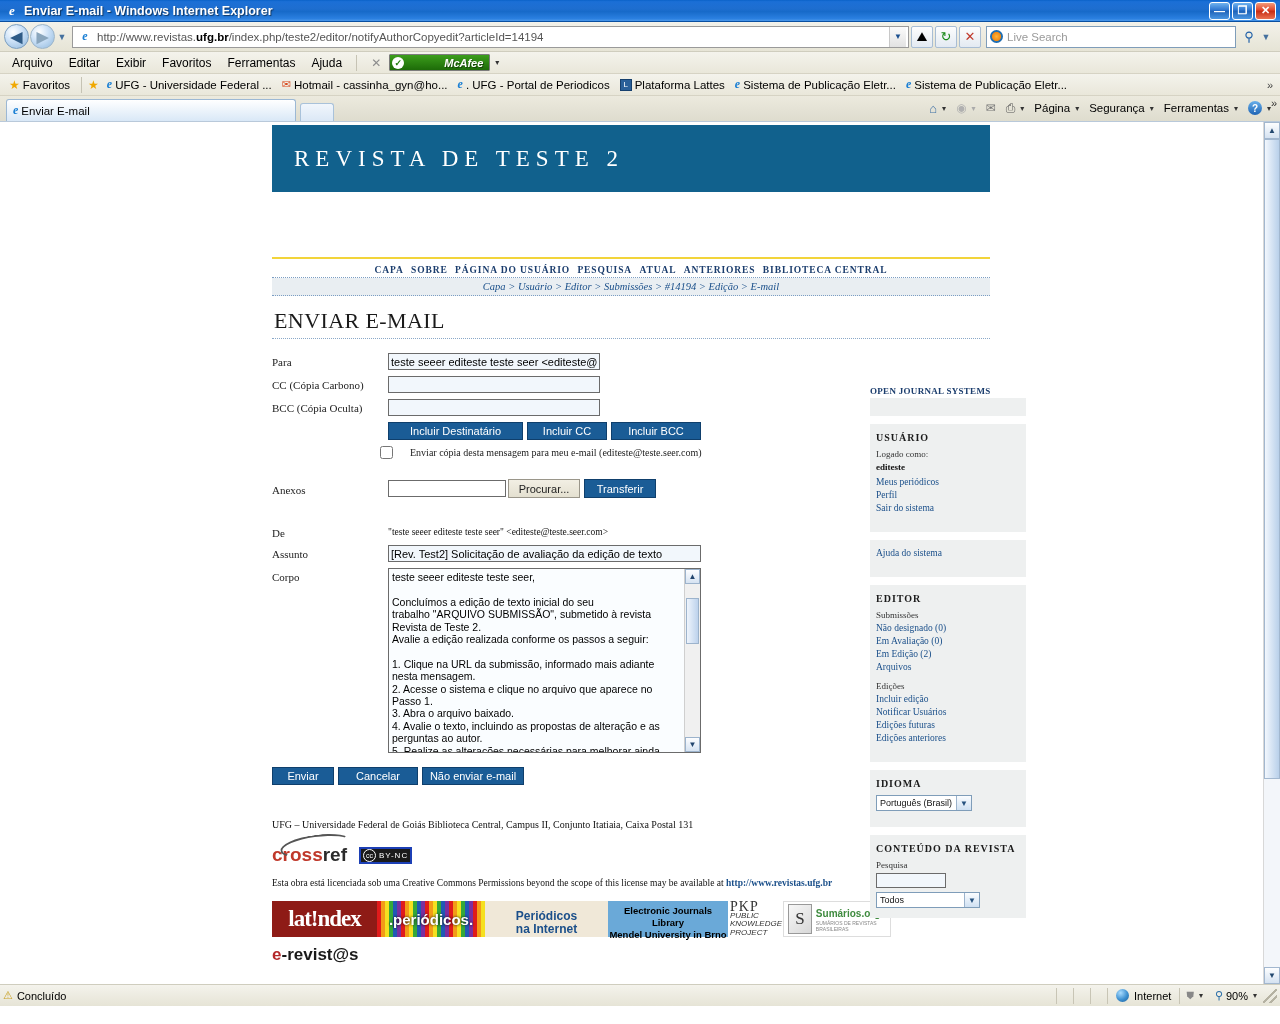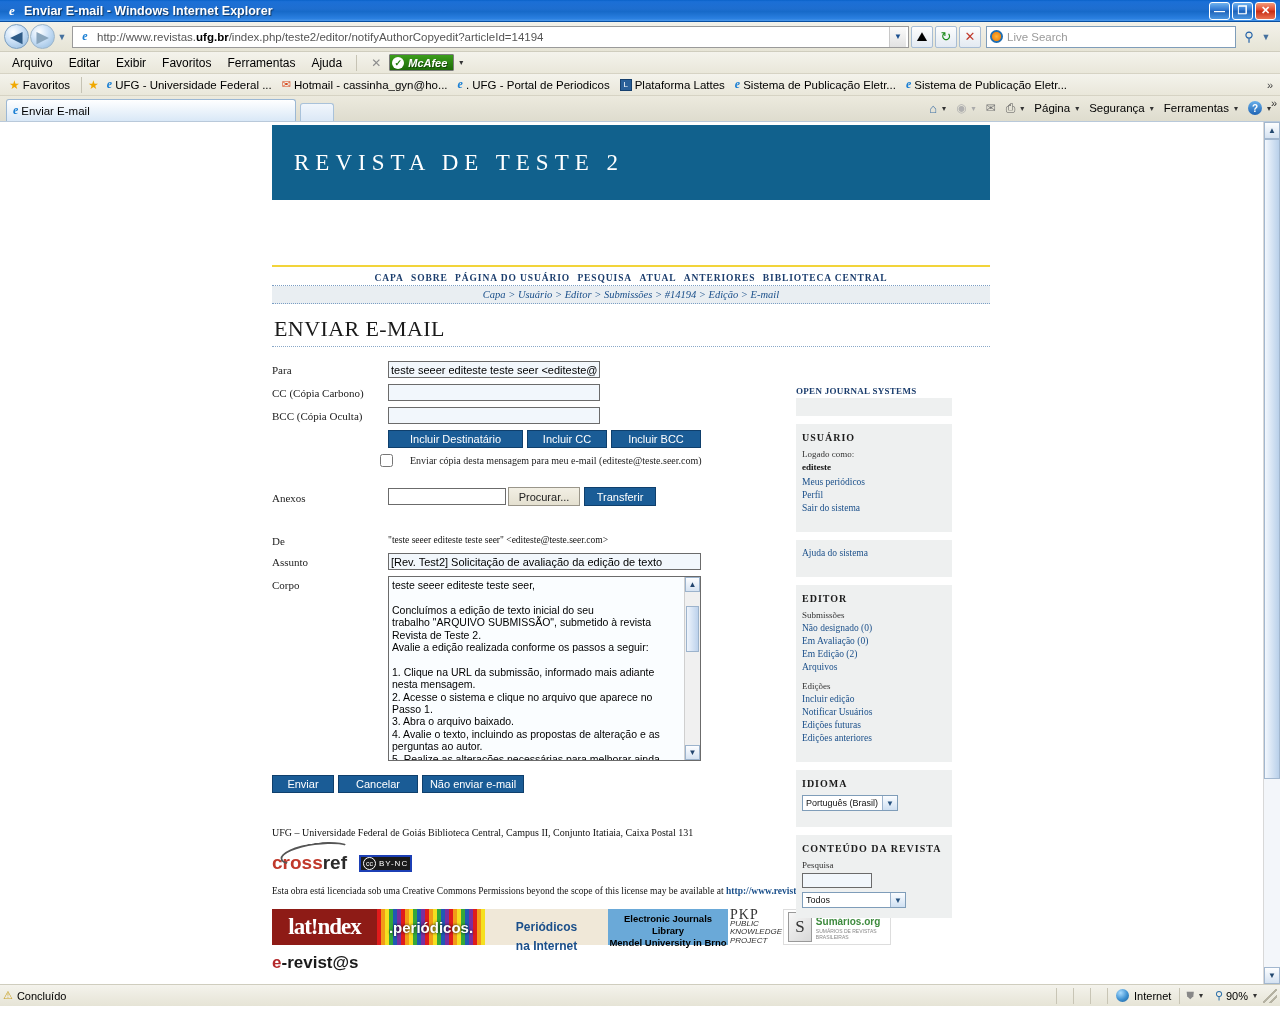--- a/index.html
+++ b/index.html
@@ -135,20 +135,21 @@
   }
   .mcafee-circle {
     width: 12px; height: 12px; border-radius: 50%;
     background: #ffffff; color: #1d7b08;
     display: flex; align-items: center; justify-content: center;
     font-size: 9px; margin-right: 4px; font-weight: bold;
   }
   .mcafee-txt {
     color: #ffffff; font-weight: bold; font-size: 11px; font-style: italic;
     text-shadow: 1px 1px 0 rgba(0,0,0,0.4);
+    margin-left: 36px;
   }
   .caret { font-size: 8px; color: #333; margin-left: 5px; }
 
   
   .favbar {
     height: 22px;
     background: linear-gradient(to bottom, #f4f3ec, #e9e7da);
     display: flex; align-items: center;
     padding: 0 4px;
     border-bottom: 1px solid #d6d3c4;
@@ -225,21 +226,21 @@
   }
 
   .content-wrap {
     position: absolute;
     left: 272px; top: 0;
     width: 718px;
   }
 
   
   .journal-header {
-    width: 718px; height: 75px;
+    width: 718px; height: 67px;
     background: #11618d;
     display: flex; align-items: center;
     padding-left: 22px;
     margin-top: 3px;
   }
   .journal-title {
     color: #ffffff;
     font-family: "Liberation Serif", serif;
     font-size: 23px;
     letter-spacing: 6px;
@@ -432,21 +433,21 @@
     letter-spacing: -1px;
   }
   .lg-periodicos {
     width: 108px;
     background: repeating-linear-gradient(90deg,#e01b1b 0 4px,#f29b18 4px 8px,#f5e020 8px 12px,#35a83a 12px 16px,#2159b5 16px 20px,#7a2fa0 20px 24px);
     color: #fff; font-weight: bold; font-size: 15px;
     text-shadow: 0 0 3px #000;
   }
   .lg-pnainternet {
     width: 123px; background: #f0e8d8; color: #1b4f8a;
-    font-weight: bold; font-size: 12px; line-height: 19px; text-align: center;
+    font-weight: bold; font-size: 12px; line-height: 13px; text-align: center;
     display: block; padding-top: 9px;
   }
   .lg-ejl {
     width: 120px; background: #6aa9d8; color: #000;
     font-size: 9.5px; font-weight: bold; line-height: 12px; text-align: center;
     display: block; padding-top: 4px;
   }
   .lg-pkp {
     width: 55px; background: #ffffff; color: #333;
     font-size: 8px; line-height: 8.5px; text-align: left;
@@ -469,21 +470,21 @@
   .erevistas {
     margin-top: 8px;
     font-family: "Liberation Sans", sans-serif;
     font-size: 17px; font-weight: bold; color: #1a1a1a;
   }
   .erevistas .e { color: #b4292b; }
 
   
   .sidebar {
     position: absolute;
-    left: 796px; top: 264px;
+    left: 870px; top: 264px;
     width: 156px;
   }
   .ojs-brand {
     font-family: "Liberation Serif", serif;
     font-size: 9px; font-weight: bold; color: #1b3d6d;
     letter-spacing: 0.3px;
     padding-bottom: 2px;
   }
   .sb-block {
     background: #eef0f0;

